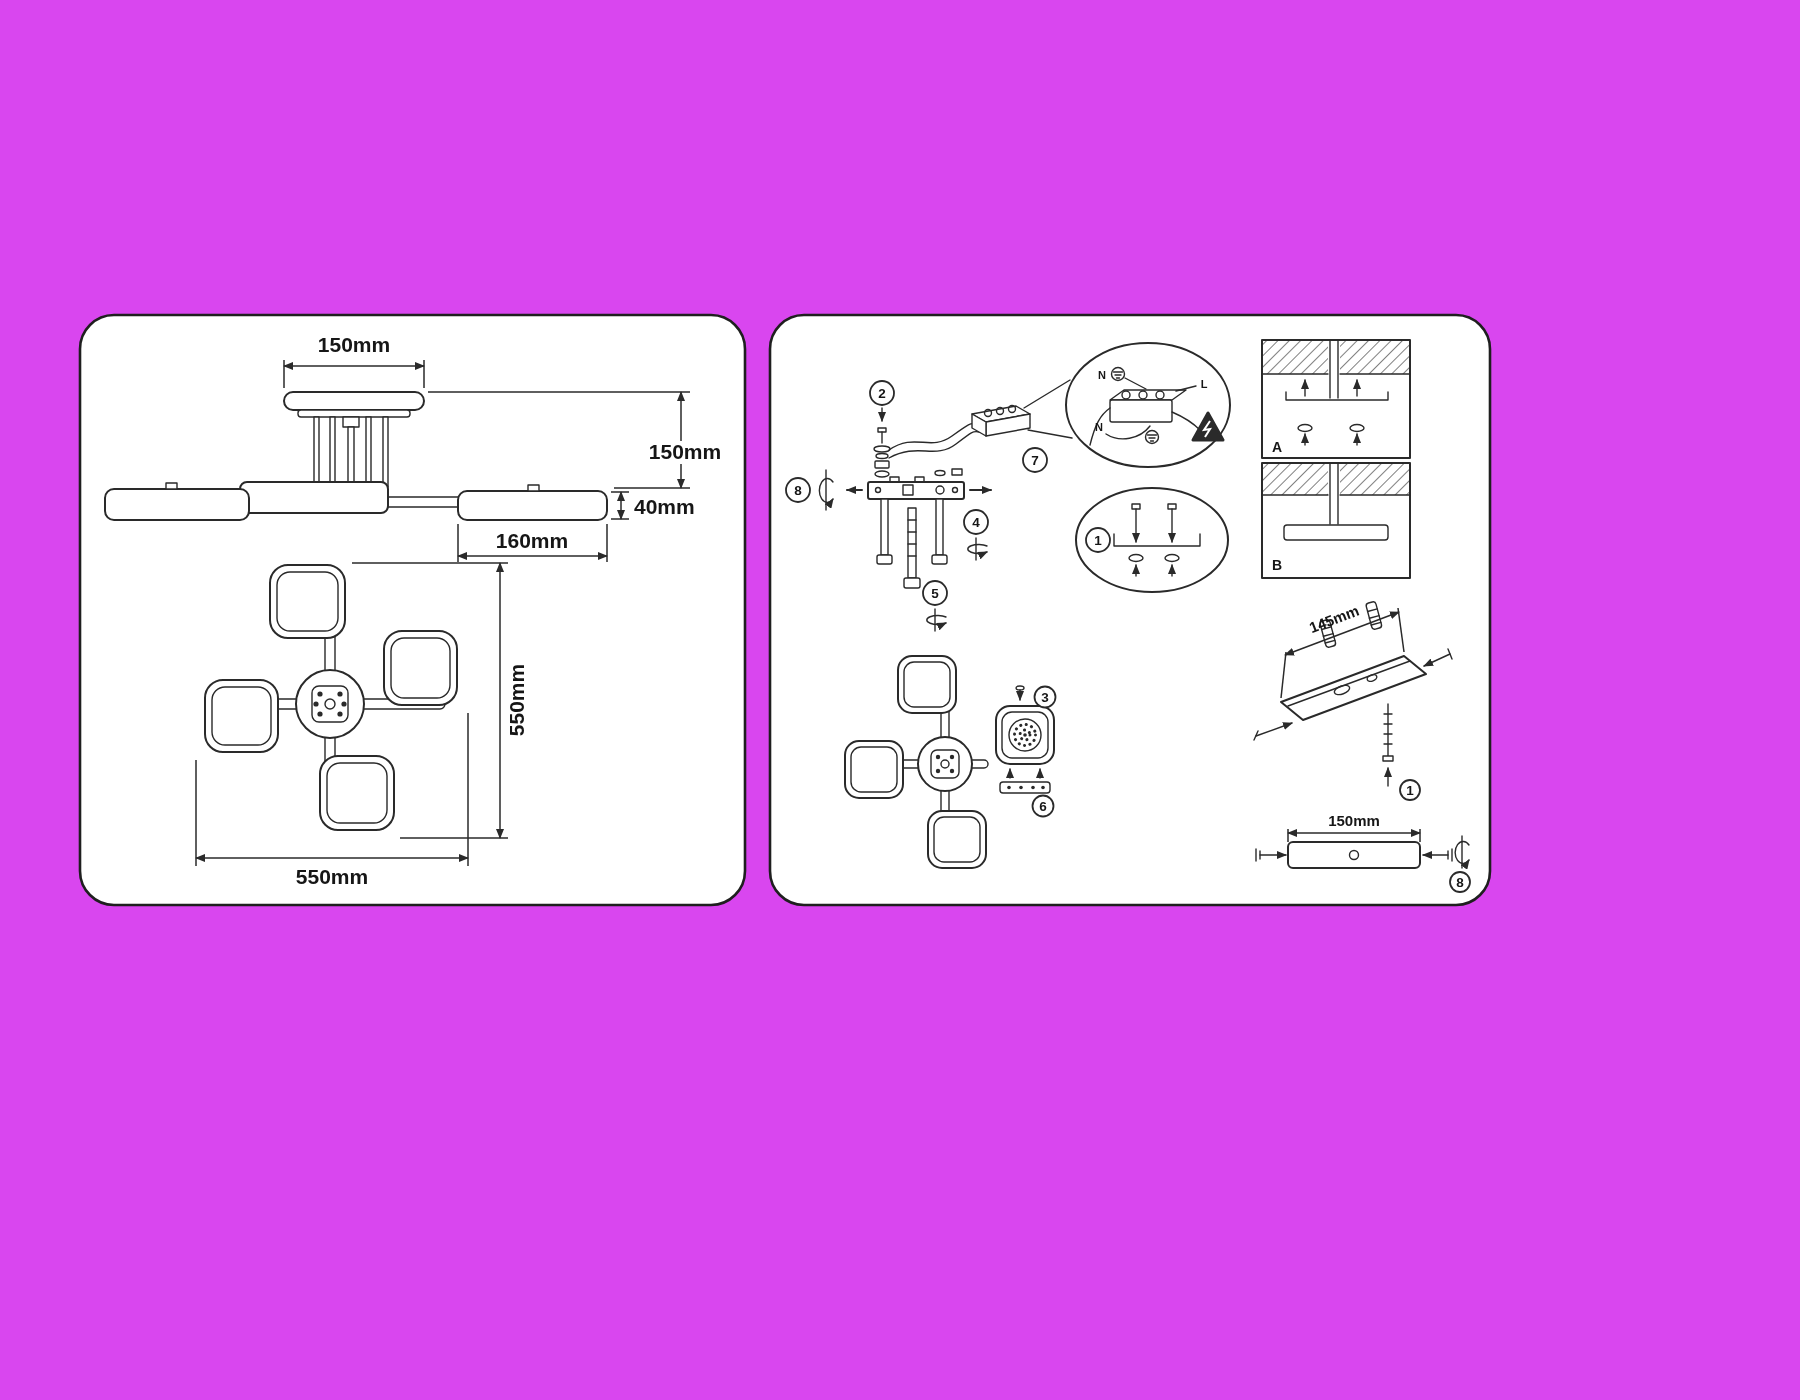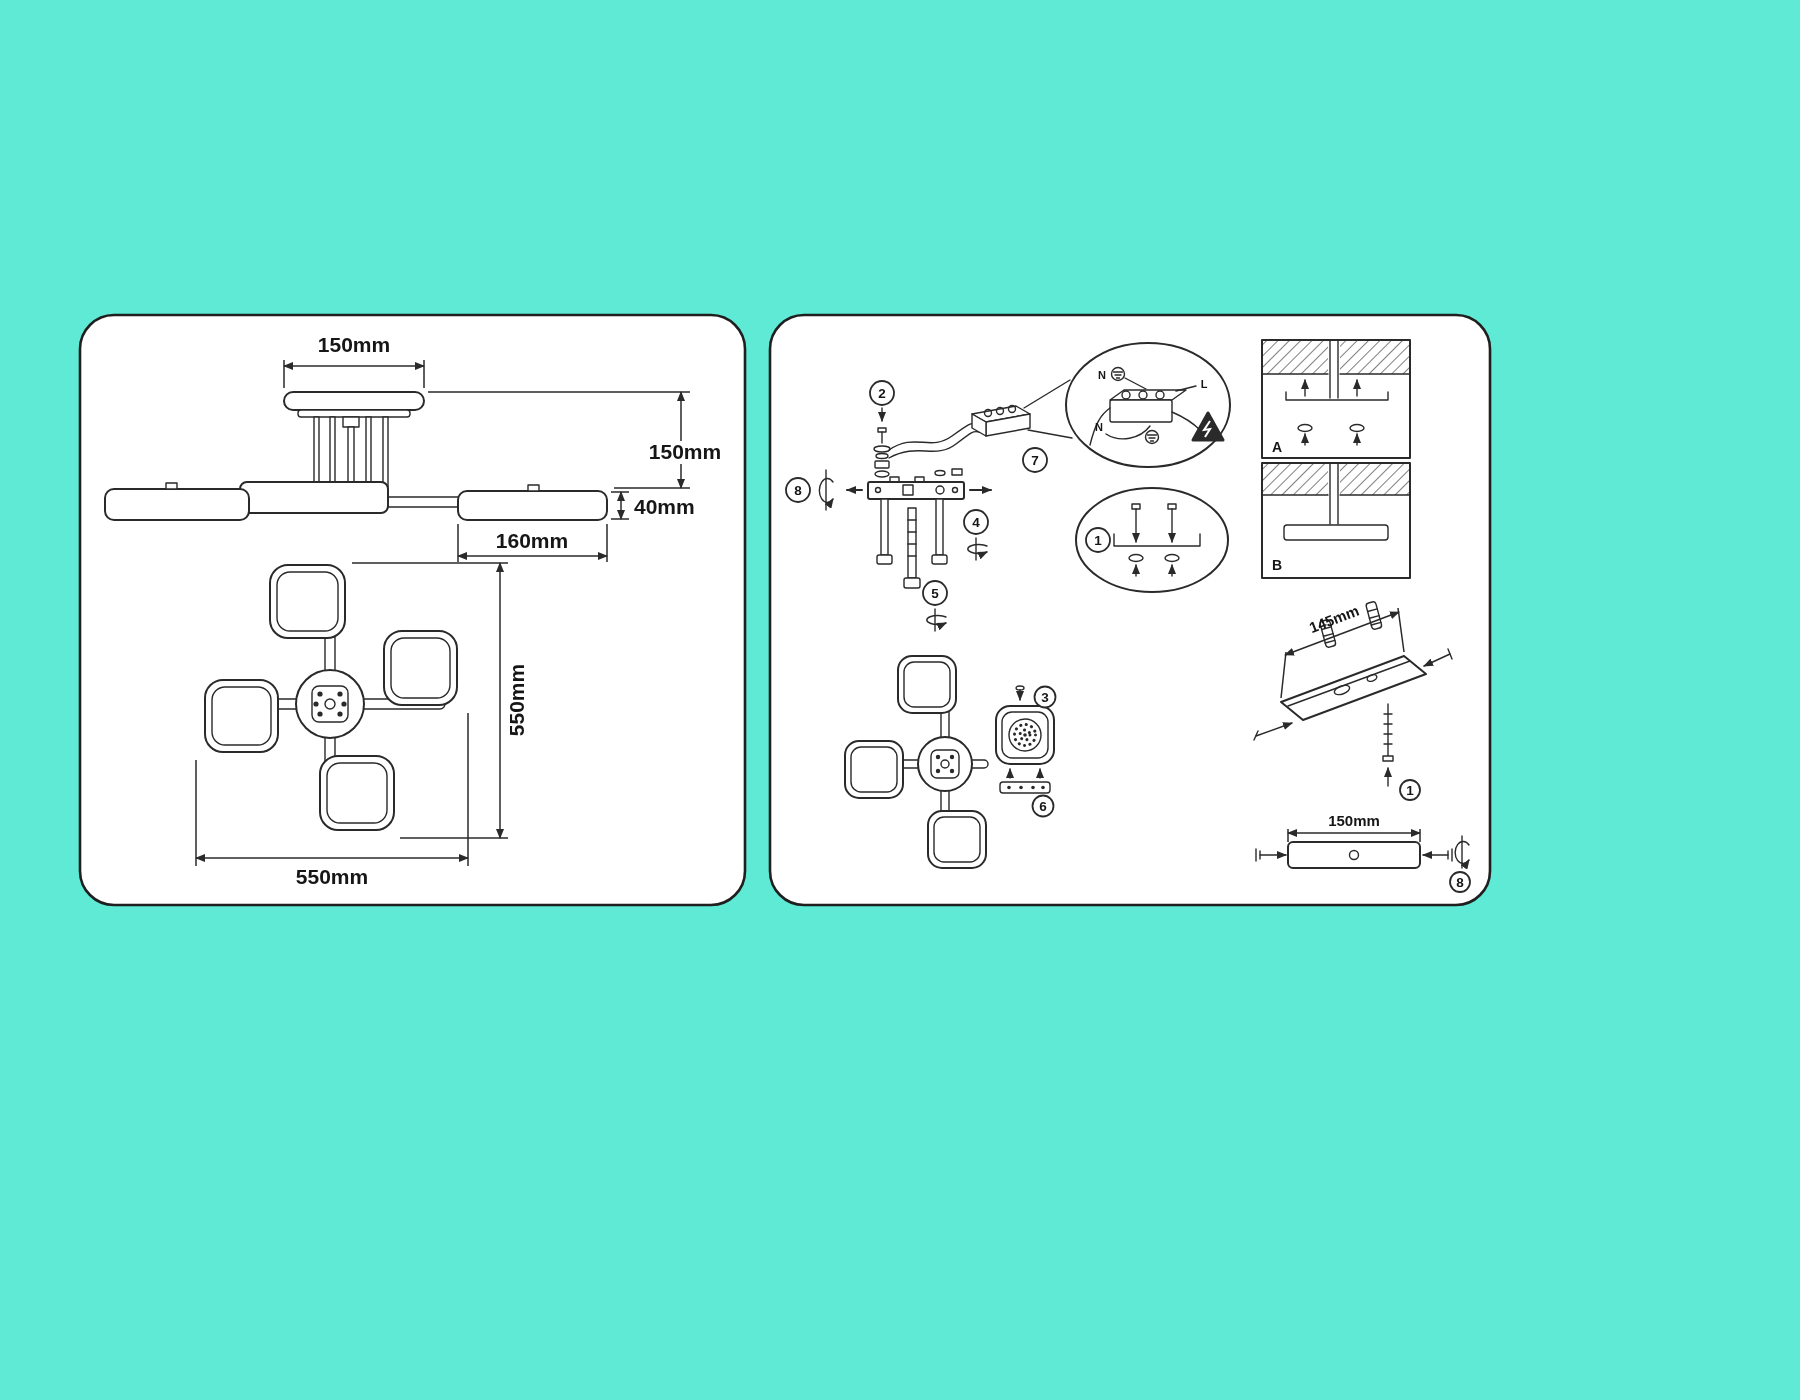--- a/index.html
+++ b/index.html
@@ -1,16 +1,16 @@
 <!DOCTYPE html>
 <html><head>
 <meta charset="utf-8">
 <style>
   html,body{margin:0;padding:0;background:#fff;}
-  .canvas{position:relative;width:1800px;height:1400px;background:#5eead4;overflow:hidden;}
+  .canvas{position:relative;width:1800px;height:1400px;background:#d946ef;overflow:hidden;}
   svg{position:absolute;left:0;top:0;}
   .panel{fill:#fff;stroke:#1f1f1f;stroke-width:2.6;}
   .ln{fill:none;stroke:#2a2a2a;stroke-width:2;stroke-linecap:round;stroke-linejoin:round;}
   .lnf{fill:#fff;stroke:#2a2a2a;stroke-width:2;stroke-linejoin:round;}
   .ln-thin{fill:none;stroke:#2a2a2a;stroke-width:1.4;stroke-linecap:round;stroke-linejoin:round;}
   .lnf-thin{fill:#fff;stroke:#2a2a2a;stroke-width:1.4;stroke-linejoin:round;}
   .dim{fill:none;stroke:#2a2a2a;stroke-width:1.5;}
   .stepc{fill:#fff;stroke:#2a2a2a;stroke-width:1.8;}
   .dot{fill:#2a2a2a;stroke:none;}
   .dotring{fill:none;stroke:#2a2a2a;stroke-width:3;stroke-linecap:round;stroke-dasharray:0.1 5.5;}

